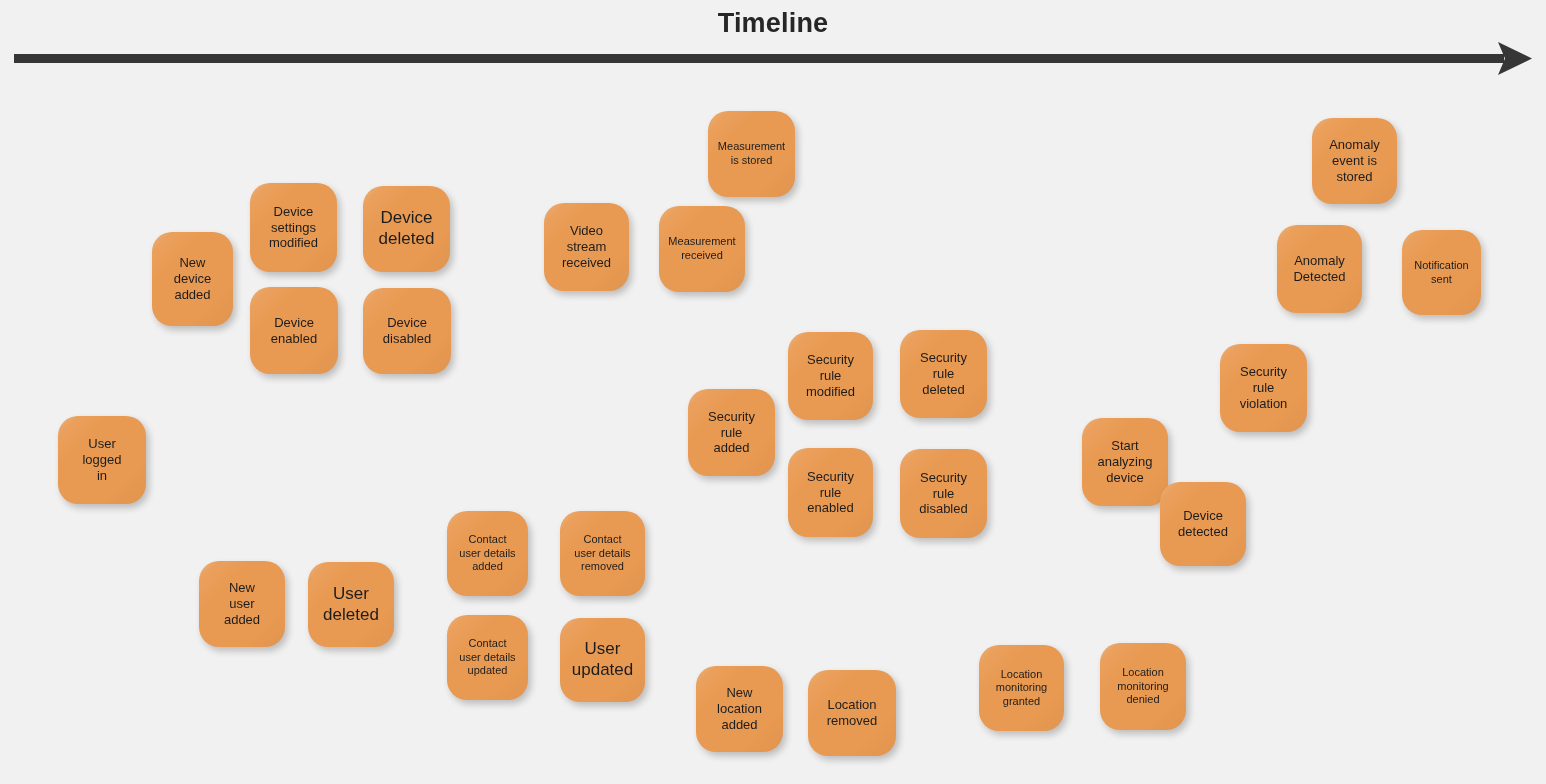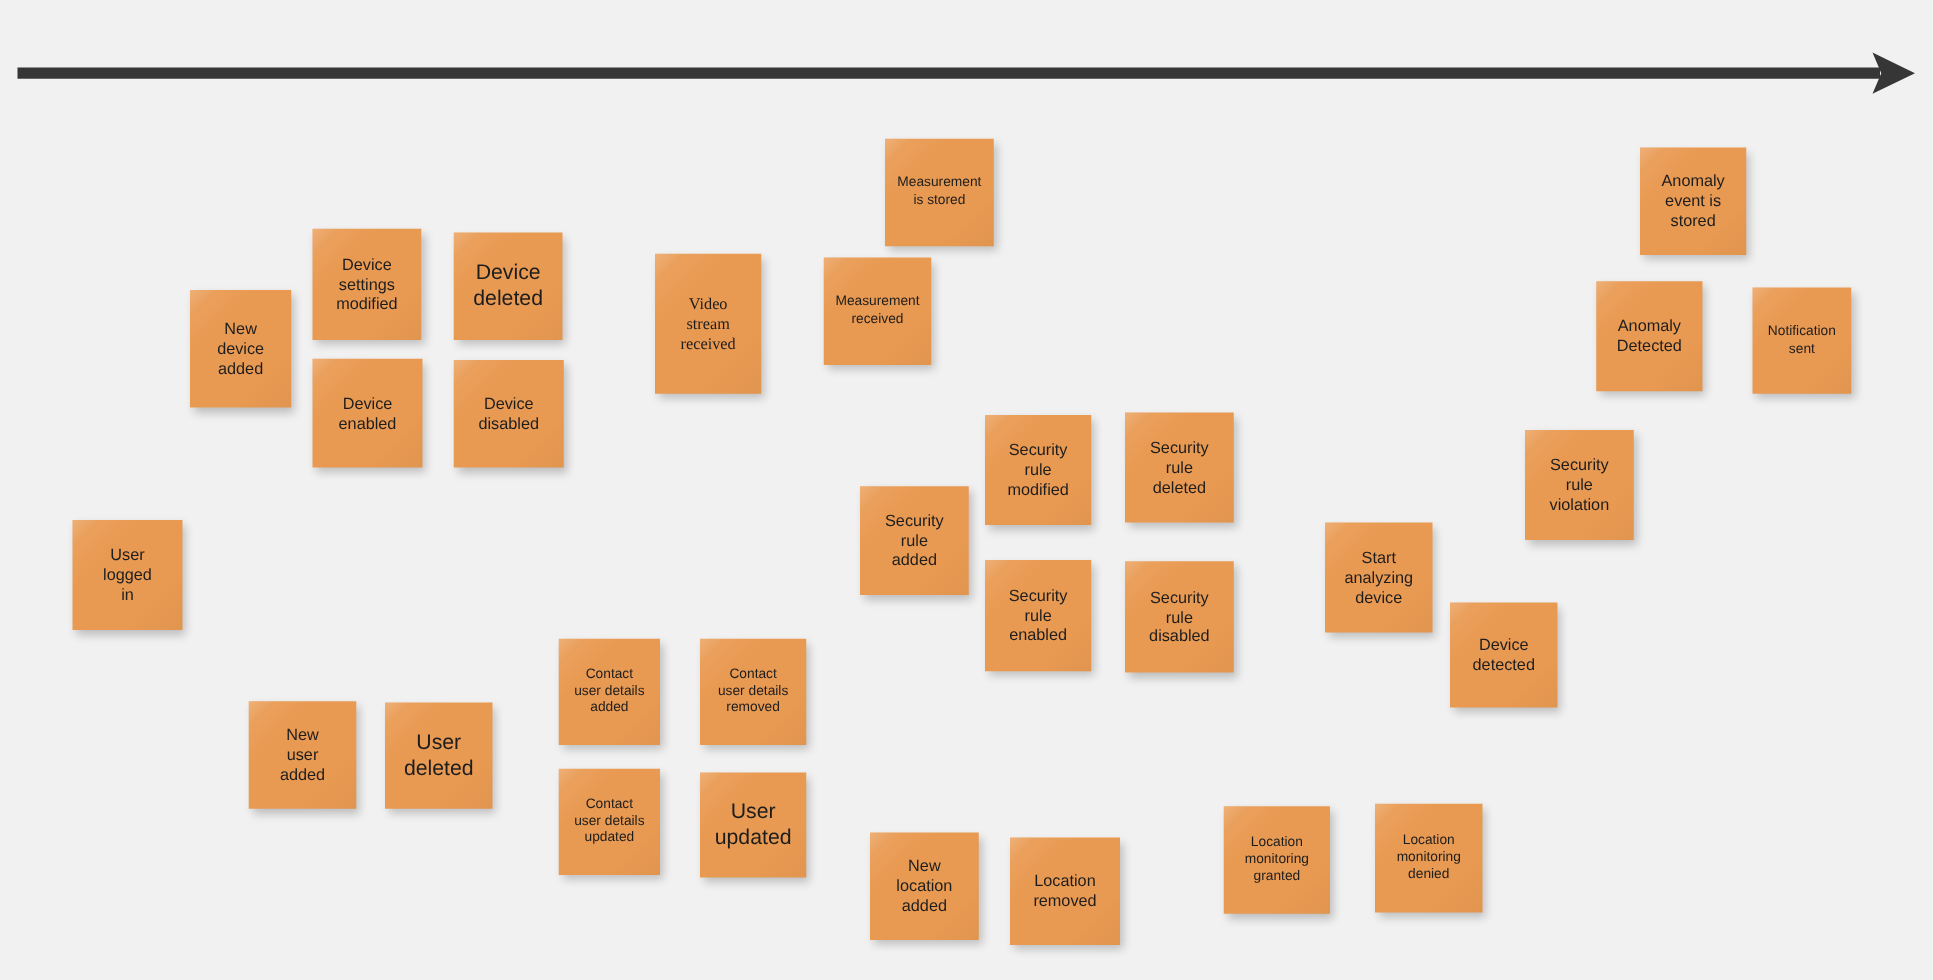--- a/index.html
+++ b/index.html
@@ -54,51 +54,53 @@
     box-shadow: 3px 4px 7px rgba(0,0,0,0.22);
     color: #1d1d1d;
     display: flex;
     align-items: center;
     justify-content: center;
     text-align: center;
     line-height: 1.23;
     padding: 2px 4px;
     white-space: pre-line;
     user-select: none;
+    border-radius: 20px;
   }
   .note.sz-lg  { font-size: 17px; }
   .note.sz-md  { font-size: 13px; text-align: center; }
   .note.sz-sm  { font-size: 11px; }
   .note.sz-xs  { font-size: 11px; }
 </style>
 </head>
 <body>
 
 <div id="board">
 
+  <div id="page-title">Timeline</div>
 
   <svg id="timeline-arrow" viewBox="0 0 1530 40" preserveAspectRatio="none" aria-hidden="true">
     <line x1="6" y1="18.5" x2="1496" y2="18.5" stroke="#363636" stroke-width="9" stroke-linecap="butt"></line>
     <polygon points="1490,2 1524,18.5 1490,35 1497,18.5" fill="#363636"></polygon>
   </svg>
 
   <div id="notes-layer">
       <div class="note sz-md" style="left: 152px; top: 232px; width: 81px; height: 94px;">New
 device
 added</div>
       <div class="note sz-md" style="left: 250px; top: 183px; width: 87px; height: 89px;">Device
 settings
 modified</div>
       <div class="note sz-lg" style="left: 363px; top: 186px; width: 87px; height: 86px;">Device
 deleted</div>
       <div class="note sz-md" style="left: 250px; top: 287px; width: 88px; height: 87px;">Device
 enabled</div>
       <div class="note sz-md" style="left: 363px; top: 288px; width: 88px; height: 86px;">Device
 disabled</div>
-      <div class="note sz-md" style="left: 524px; top: 203px; width: 85px; height: 112px; font-family: Liberation Serif, serif;">Video
+      <div class="note sz-md" style="left: 544px; top: 203px; width: 85px; height: 88px;">Video
 stream
 received</div>
       <div class="note sz-xs" style="left: 708px; top: 111px; width: 87px; height: 86px;">Measurement
 is stored</div>
       <div class="note sz-xs" style="left: 659px; top: 206px; width: 86px; height: 86px;">Measurement
 received</div>
       <div class="note sz-md" style="left: 1312px; top: 118px; width: 85px; height: 86px;">Anomaly
 event is
 stored</div>
       <div class="note sz-md" style="left: 1277px; top: 225px; width: 85px; height: 88px;">Anomaly
@@ -116,21 +118,21 @@
 deleted</div>
       <div class="note sz-md" style="left: 788px; top: 448px; width: 85px; height: 89px;">Security
 rule
 enabled</div>
       <div class="note sz-md" style="left: 900px; top: 449px; width: 87px; height: 89px;">Security
 rule
 disabled</div>
       <div class="note sz-md" style="left: 1220px; top: 344px; width: 87px; height: 88px;">Security
 rule
 violation</div>
-      <div class="note sz-md" style="left: 1060px; top: 418px; width: 86px; height: 88px;">Start
+      <div class="note sz-md" style="left: 1082px; top: 418px; width: 86px; height: 88px;">Start
 analyzing
 device</div>
       <div class="note sz-md" style="left: 1160px; top: 482px; width: 86px; height: 84px;">Device
 detected</div>
       <div class="note sz-md" style="left: 58px; top: 416px; width: 88px; height: 88px;">User
 logged
 in</div>
       <div class="note sz-md" style="left: 199px; top: 561px; width: 86px; height: 86px;">New
 user
 added</div>

